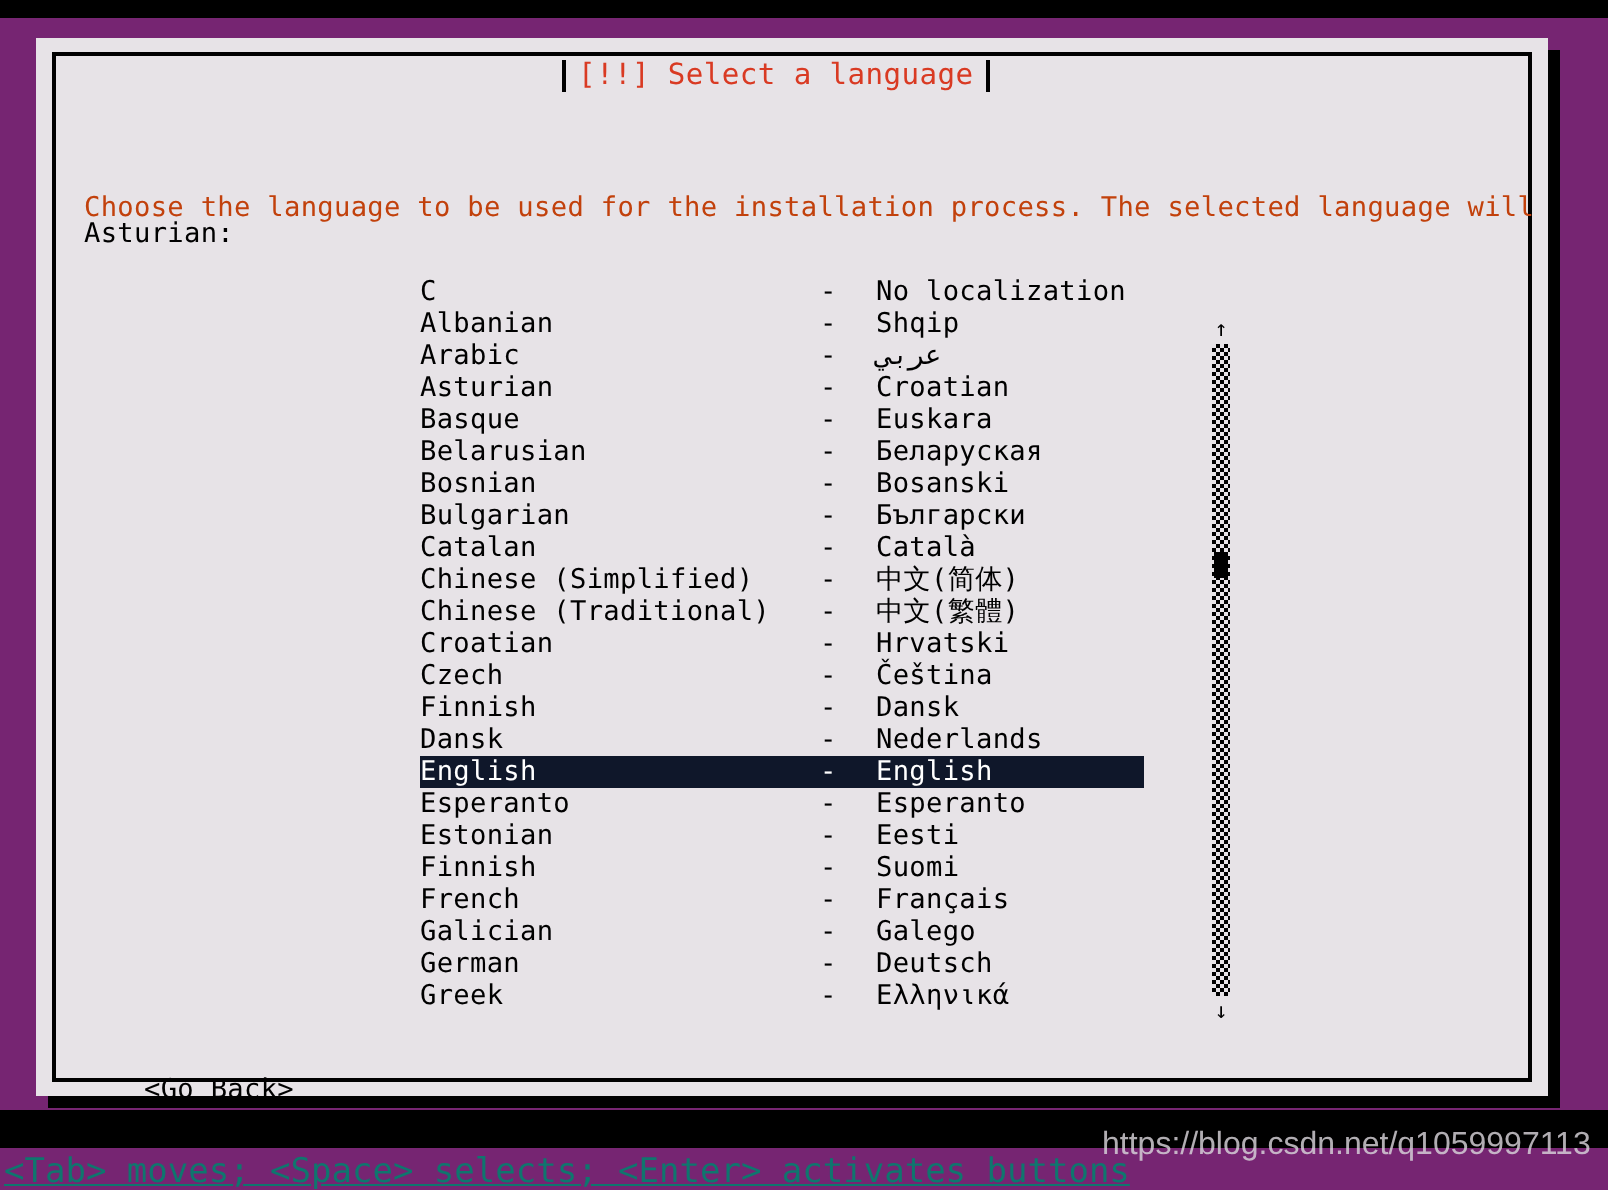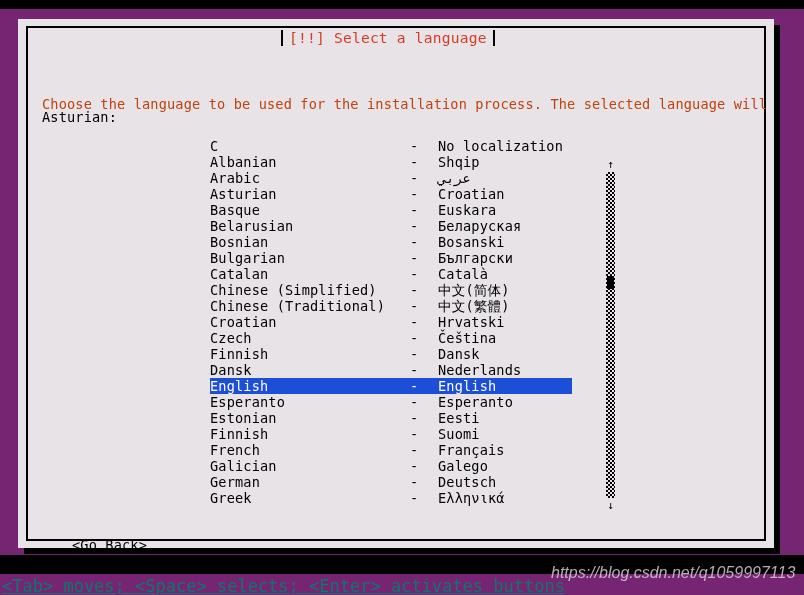--- a/index.html
+++ b/index.html
@@ -69,21 +69,20 @@
     position: absolute;
     left: 551px;
     top: 563px;
     font-family: "Liberation Sans", "DejaVu Sans", sans-serif;
     font-size: 16px;
     line-height: 19px;
     color: #d8d4da;
     opacity: 0.82;
     white-space: pre;
     letter-spacing: 0px;
-    font-style: italic;
   }
 
   
   .dlg-shadow {
     position: absolute;
     left: 24px;
     top: 25px;
     width: 756px;
     height: 529px;
     background: #000000;
@@ -191,21 +190,21 @@
     left: 200px;
     top: 0;
   }
   .lang-row .lnative {
     position: absolute;
     left: 228px;
     top: 0;
     font-family: "DejaVu Sans Mono", "Liberation Mono", monospace;
   }
   .lang-row.selected {
-    background: #1d4ed8;
+    background: #0f172a;
   }
   .lang-row.selected .lname,
   .lang-row.selected .ldash,
   .lang-row.selected .lnative {
     color: #ffffff;
   }
   .lang-row.selected {
     width: 362px;
   }
 

